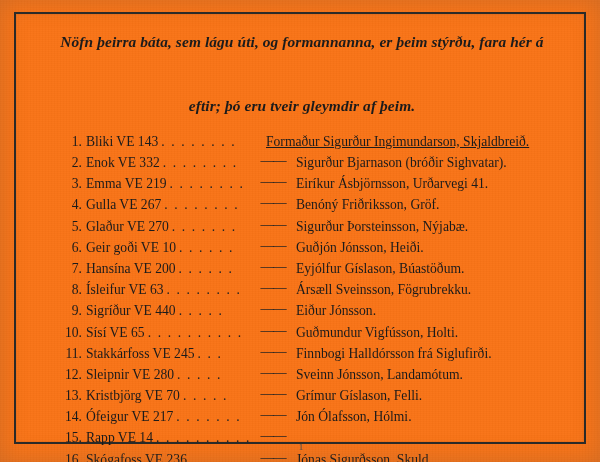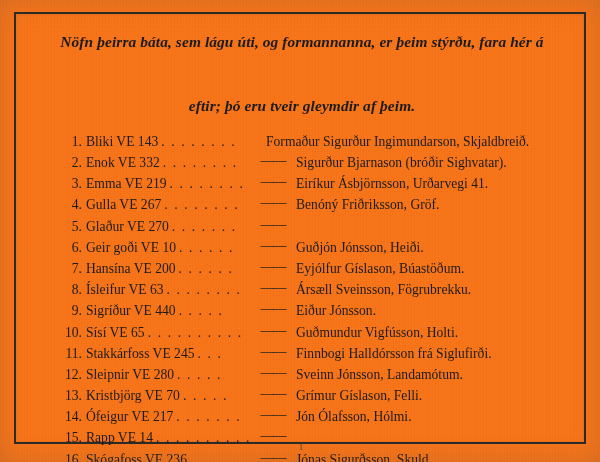--- a/index.html
+++ b/index.html
@@ -101,20 +101,21 @@
   }
   
   .leftcol {
     display: flex;
     align-items: baseline;
     width: 200px;
     flex: 0 0 200px;
   }
   .row.first .name {
     padding-left: 0;
+    text-decoration: underline;
   }
   .row.first .dash-cell {
     flex: 0 0 10px;
   }
   .footer-tick {
     position: absolute;
     left: 0;
     right: 0;
     bottom: -14px;
     text-align: center;
@@ -185,20 +186,21 @@
         <div class="name">Benóný Friðriksson, Gröf.</div>
       </div>
 
       <div class="row">
         <div class="leftcol">
           <span class="num">5.</span>
           <span class="boat">Glaður VE 270</span>
           <span class="dots">. . . . . . .</span>
         </div>
         <div class="dash-cell"><span>——</span></div>
+        <div class="name">Sigurður Þorsteinsson, Nýjabæ.</div>
       </div>
 
       <div class="row">
         <div class="leftcol">
           <span class="num">6.</span>
           <span class="boat">Geir goði VE 10</span>
           <span class="dots">. . . . . .</span>
         </div>
         <div class="dash-cell"><span>——</span></div>
         <div class="name">Guðjón Jónsson, Heiði.</div>

